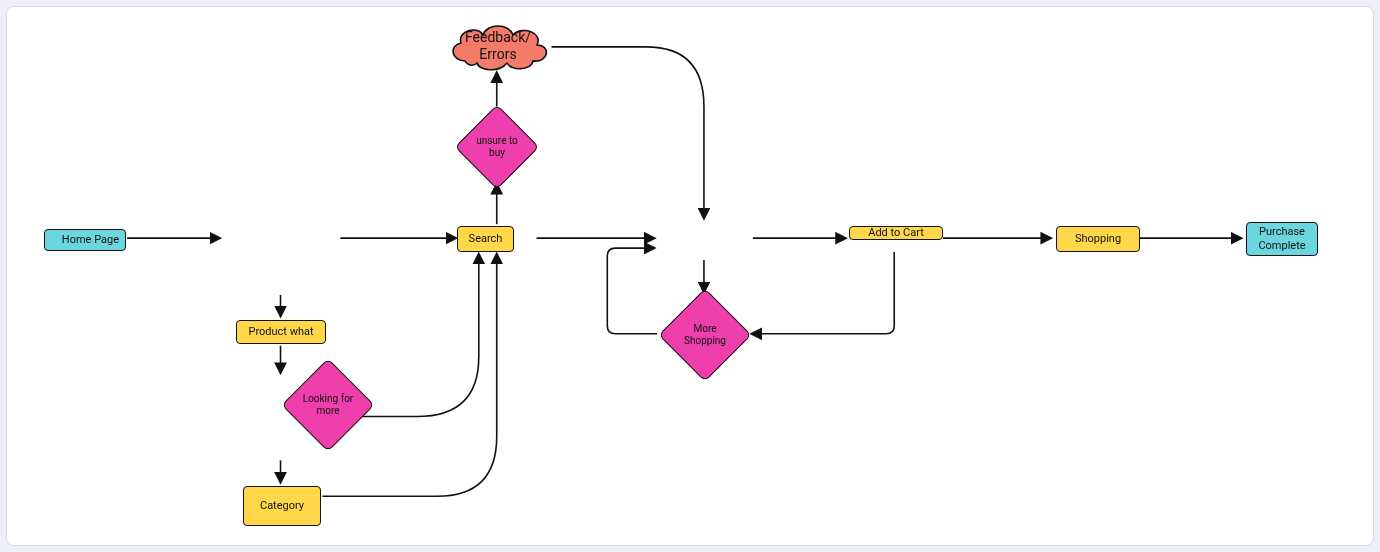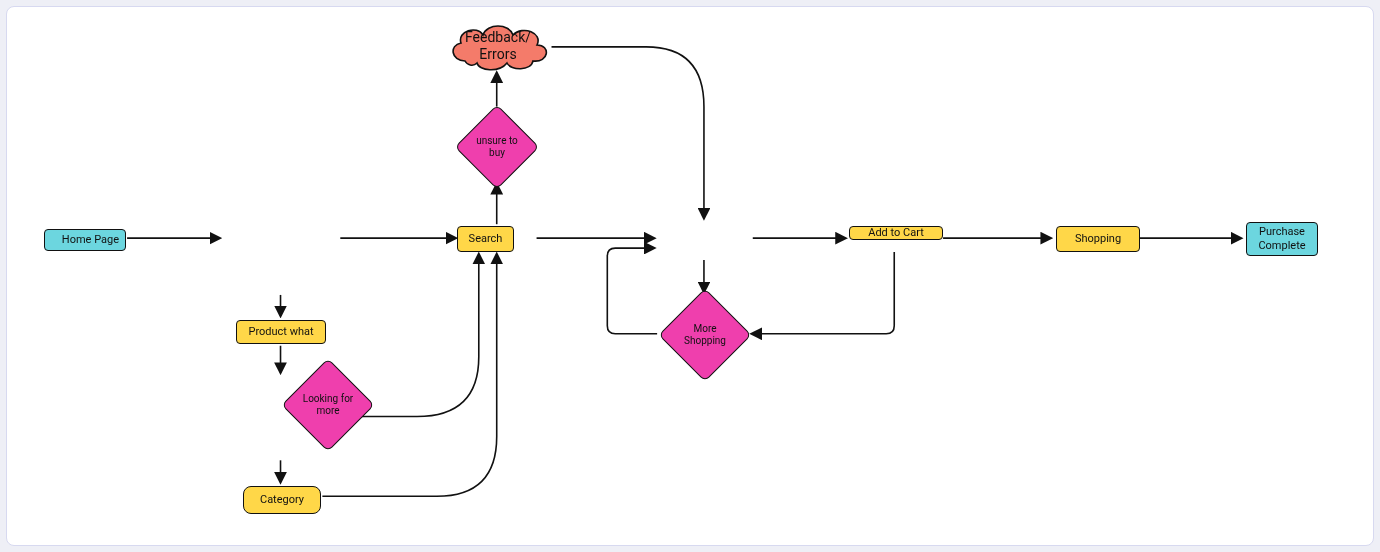--- a/index.html
+++ b/index.html
@@ -135,21 +135,21 @@
 
   <div class="node yellow" style="left:229px; top:313px; width:90px; height:24px;">
     <span>Product what</span>
   </div>
 
   <div class="diamond-holder" style="left:240px; top:365px; width:66px; height:66px;margin-left:48px;">
     <div class="diamond-shape"></div>
     <div class="diamond-label">Looking for<br>more</div>
   </div>
 
-  <div class="node yellow" style="left:236px; top:479px; width:78px; height:28px;border-radius:8px;">
+  <div class="node yellow" style="left:236px; top:479px; width:78px; height:40px;">
     <span>Category</span>
   </div>
 
   <div class="node yellow" style="left:450px; top:219px; width:57px; height:26px;">
     <span>Search</span>
   </div>
 
   <div class="diamond-holder" style="left:460px; top:110px; width:60px; height:60px;">
     <div class="diamond-shape"></div>
     <div class="diamond-label">unsure to<br>buy</div>

